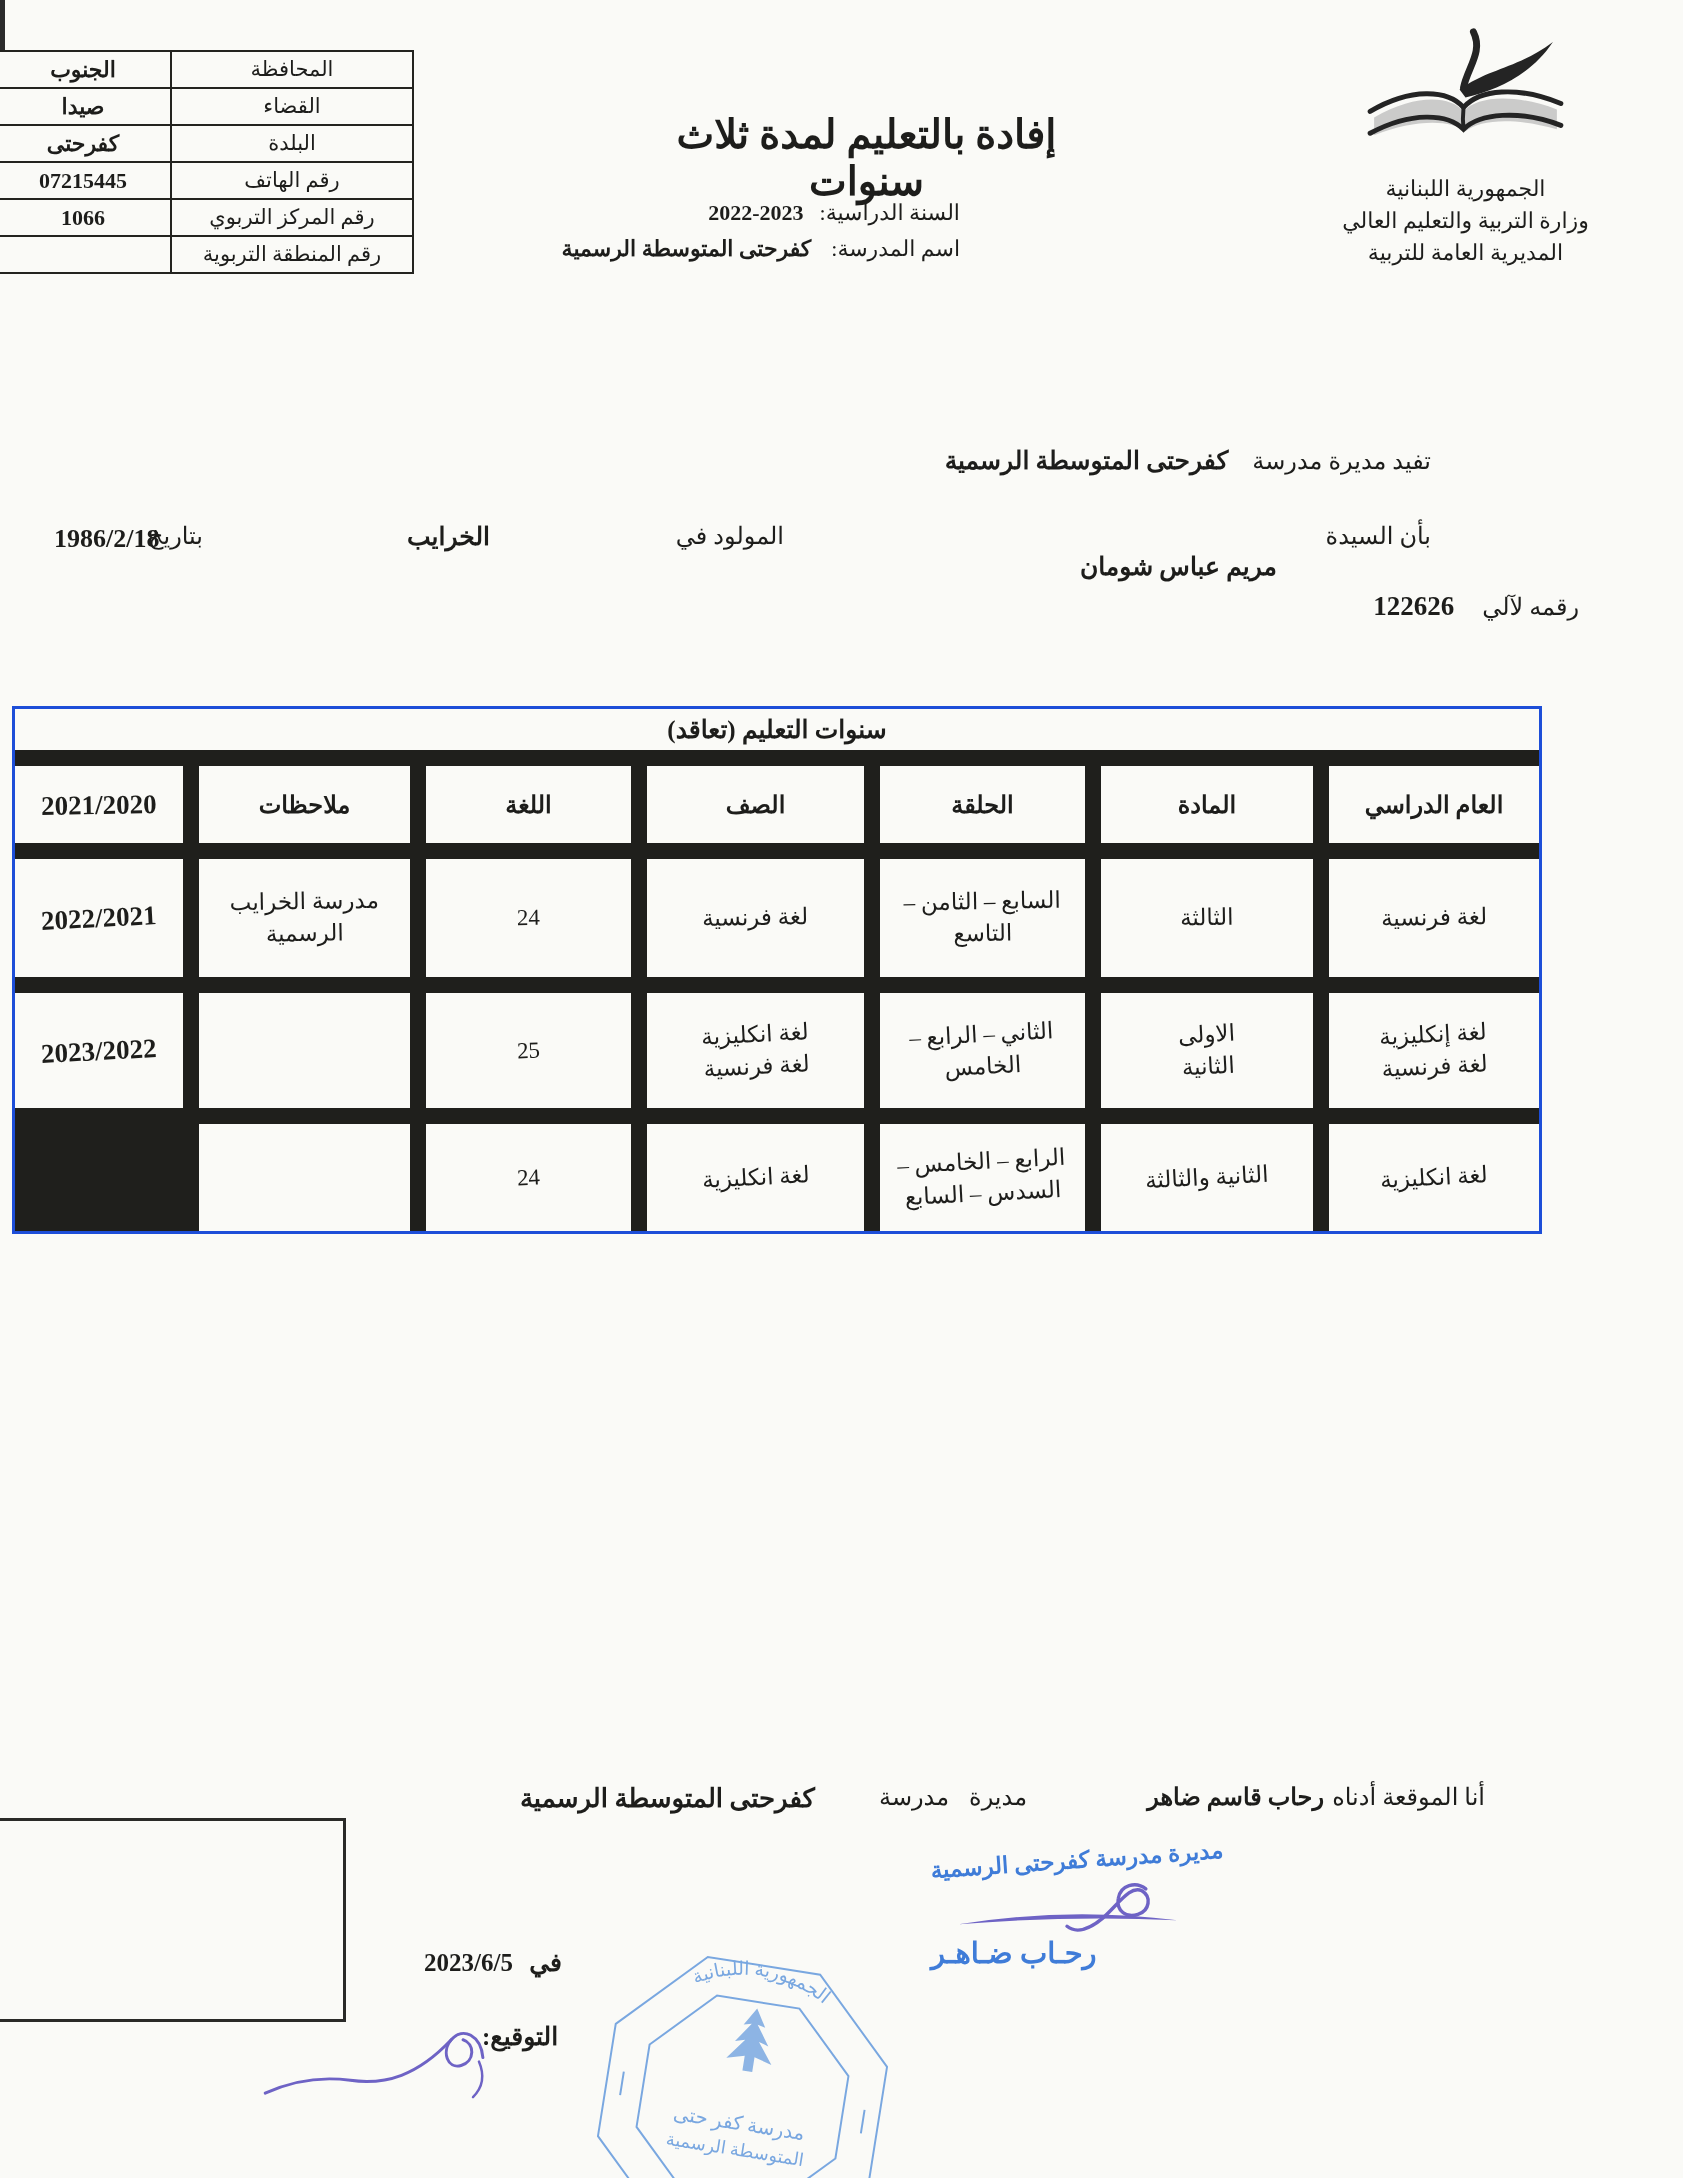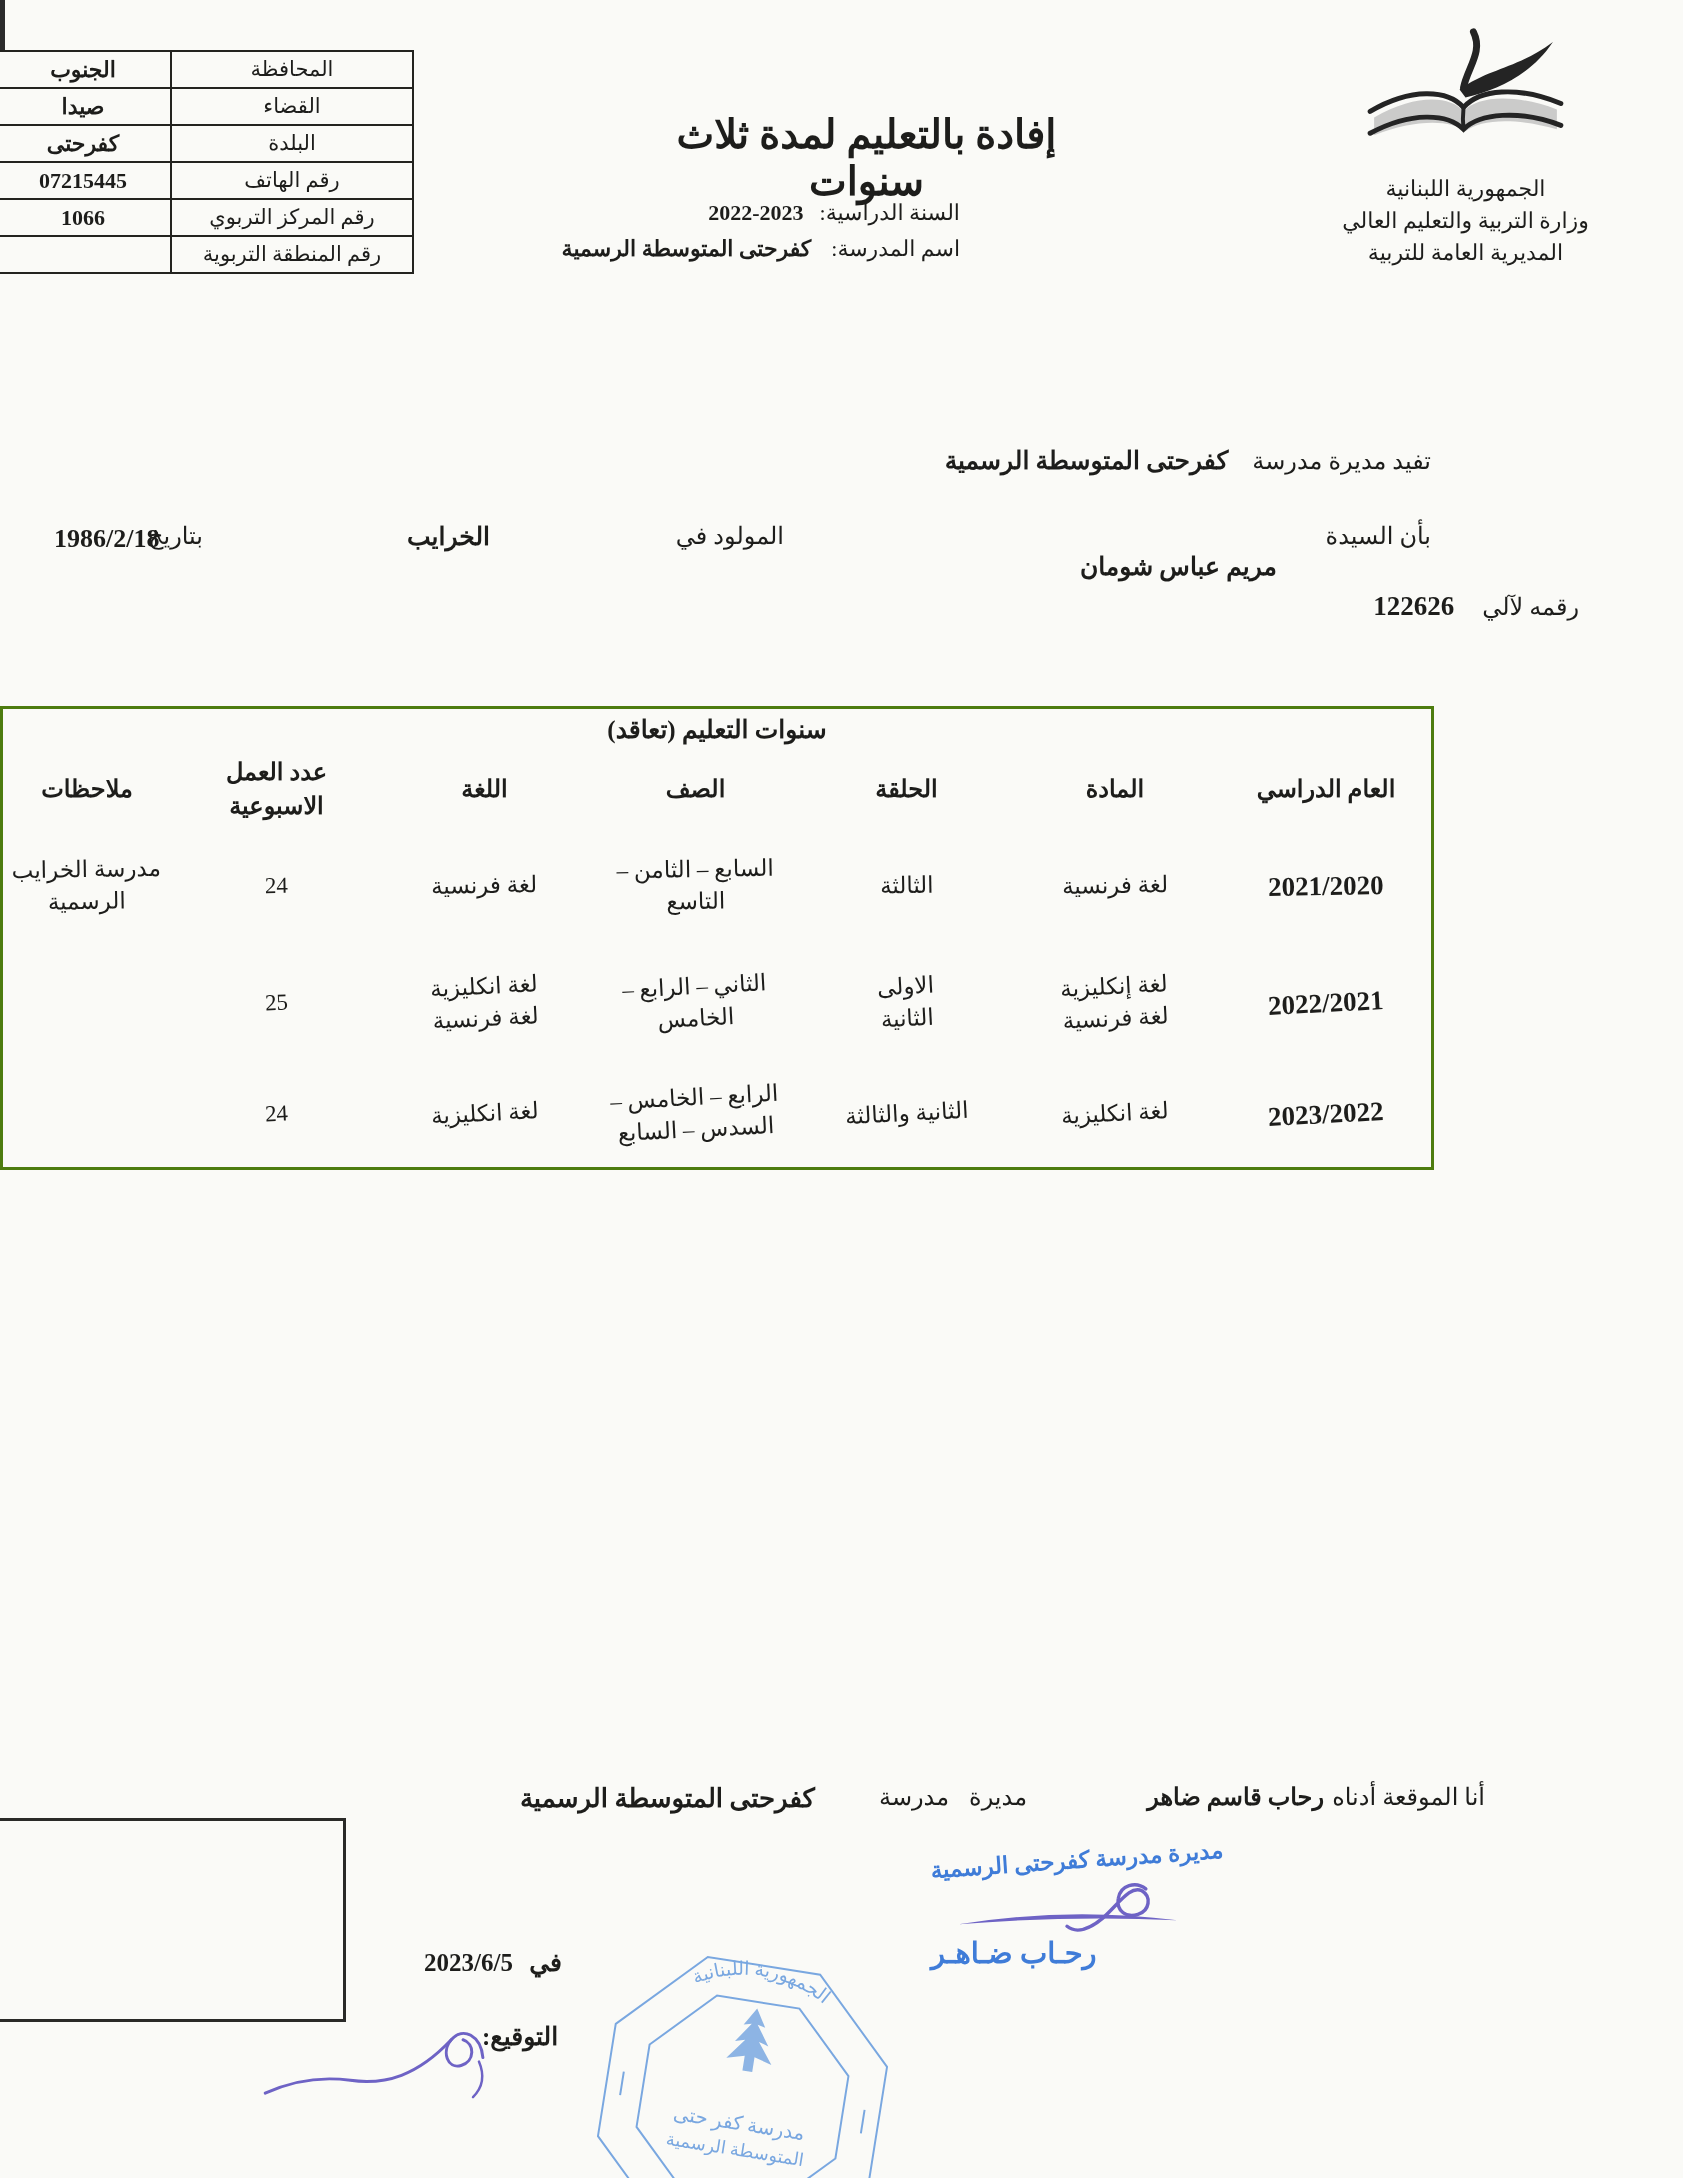--- a/index.html
+++ b/index.html
@@ -47,25 +47,25 @@
 
   
   .body-line1{top:446px; right:252px; gap:24px; font-size:24px;}
   .body-line1 .v{font-size:25px;}
   .bspan{font-size:24px; white-space:nowrap; direction:rtl;}
   .body-line3{top:591px; right:104px; gap:28px; font-size:24px;}
   .body-line3 .v{font-size:27px; font-weight:bold;}
 
   
   .years-table{
-    left:0; top:706px;
+    left:12px; top:706px;
     display:grid; direction:rtl;
     grid-template-columns:210px 212px 205px 217px 205px 211px 168px;
     grid-template-rows:41px 77px 118px 115px 107px;
-    gap:0; background:#1f1f1c; border:3px solid #4d7c0f;
+    gap:16px; background:#1f1f1c; border:3px solid #1d4ed8;
   }
   .years-table .cell{
     background:#fafaf7; display:flex; flex-direction:column;
     align-items:center; justify-content:center;
     font-size:23px; line-height:32px; text-align:center; white-space:nowrap;
   }
   .years-table .tcell{grid-column:1 / -1; font-weight:bold; font-size:25px;}
   .years-table .hcell{font-weight:bold; font-size:24px; line-height:34px;}
   .years-table .ycell{font-weight:bold; font-size:27px;}
   .cellc{display:flex; flex-direction:column; align-items:center; justify-content:center;}
@@ -158,24 +158,20 @@
   </div>
 
   <div class="abs years-table">
     <div class="cell tcell">سنوات التعليم (تعاقد)</div>
 
     <div class="cell hcell">العام الدراسي</div>
     <div class="cell hcell">المادة</div>
     <div class="cell hcell">الحلقة</div>
     <div class="cell hcell">الصف</div>
     <div class="cell hcell">اللغة</div>
-    <div class="cell hcell">
-      <span>عدد العمل</span>
-      <span>الاسبوعية</span>
-    </div>
     <div class="cell hcell">ملاحظات</div>
 
     <div class="cell ycell row1">
         <span class="cellc num">2021/2020</span>
       </div>
     <div class="cell row1">
         <span class="cellc">
           <span>لغة فرنسية</span>
         </span>
       </div>

